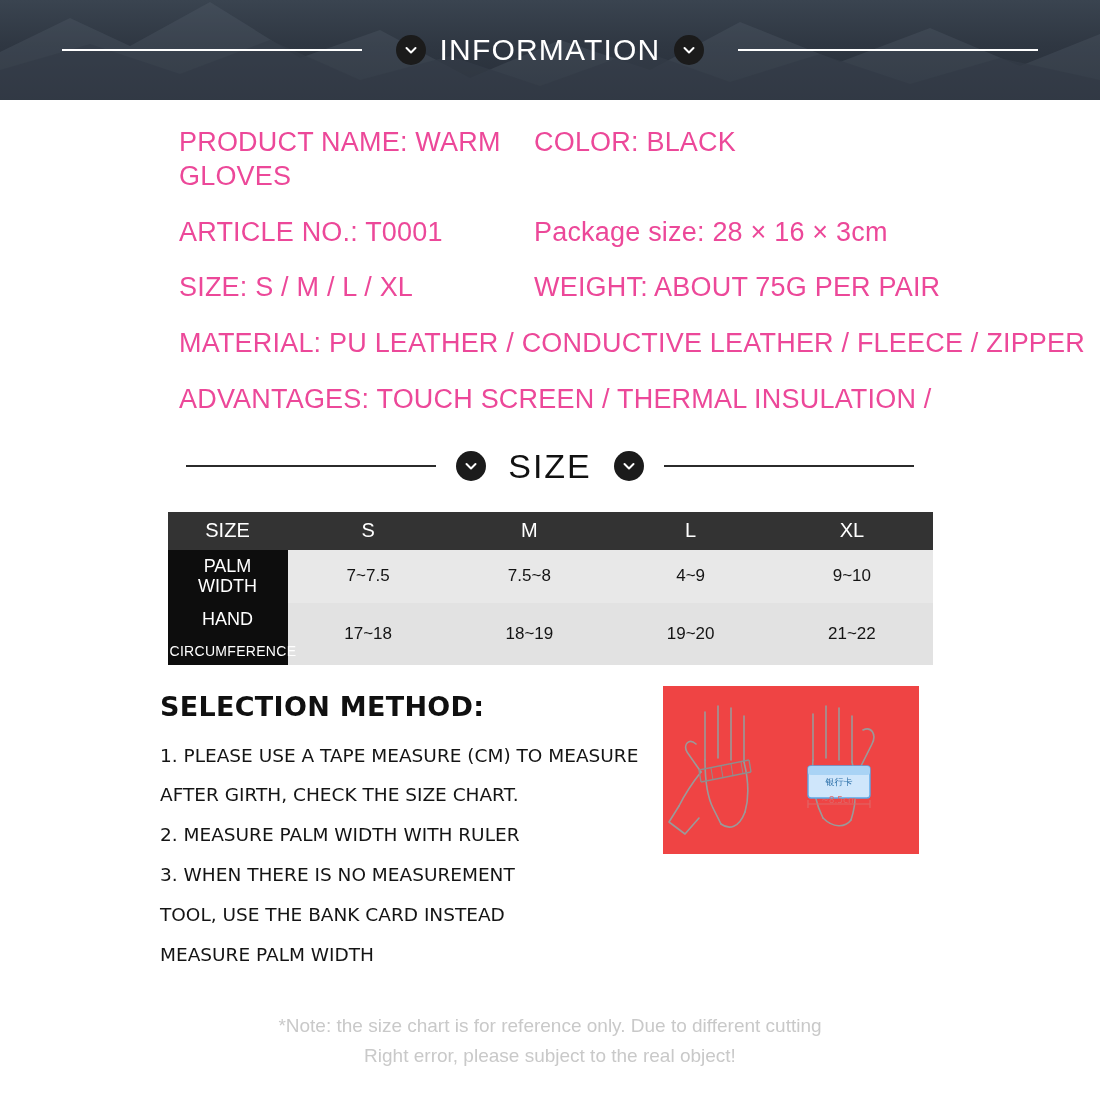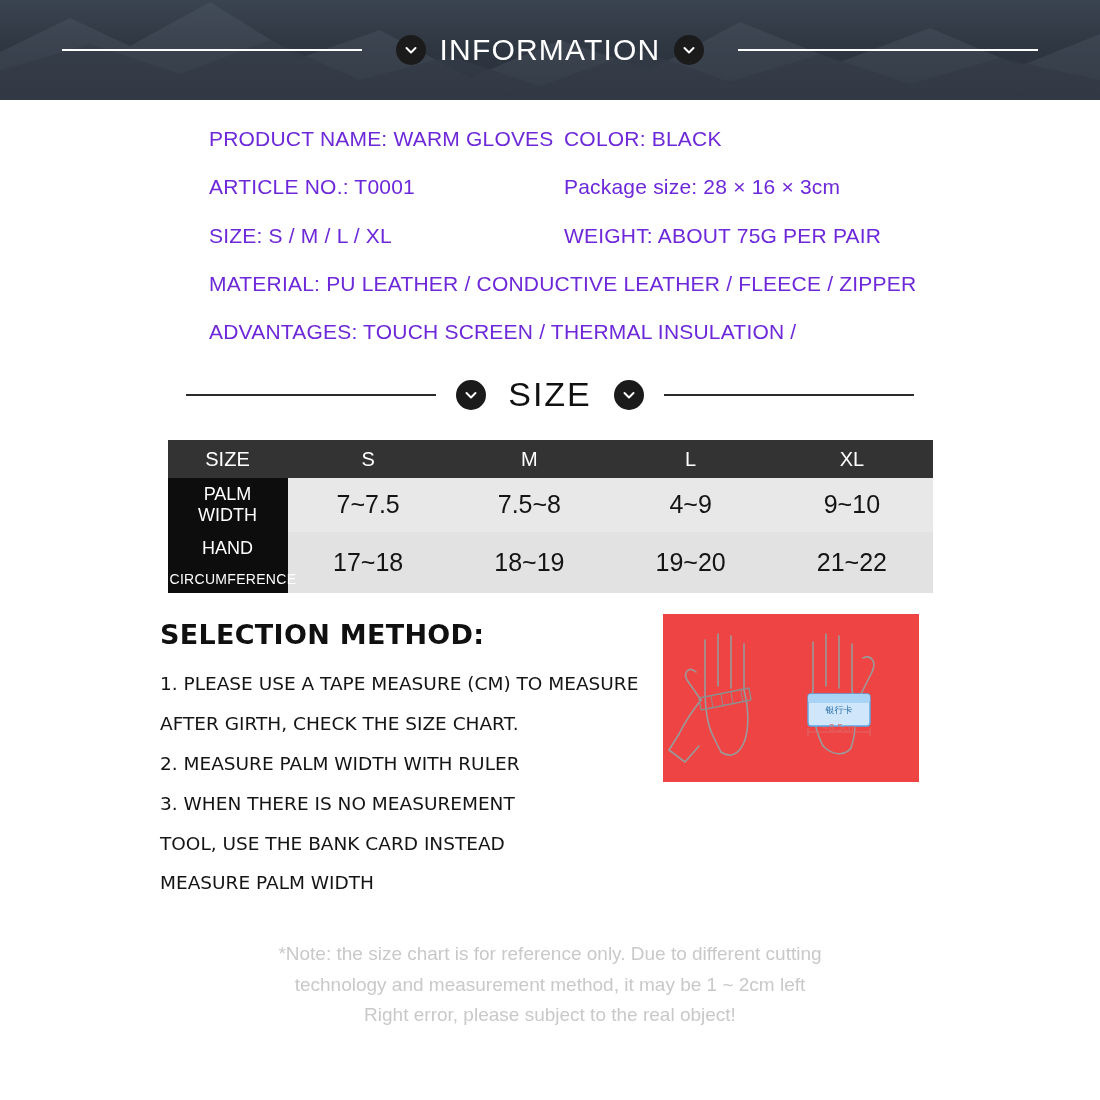--- a/index.html
+++ b/index.html
@@ -68,27 +68,26 @@
     flex: none;
   }
   .dot-chev svg { display: block; }
 
   
   .info {
     padding: 26px 0 0 0;
   }
   .info-row {
     display: flex;
-    font-size: 21px;
+    font-size: 27px;
     line-height: 1.25;
-    color: #6d28d9;
+    color: #ec4899;
     padding-left: 179px;
     margin-bottom: 22px;
     letter-spacing: .2px;
-    margin-left: 30px;
   }
   .info-row .col-a { width: 355px; flex: none; }
   .info-row .col-b { flex: none; }
   .info-row .wide { width: auto; }
 
   
   .size-head {
     display: flex;
     align-items: center;
     justify-content: center;
@@ -144,21 +143,21 @@
     padding: 6px 2px;
   }
   .rowhead .small {
     font-size: 14px;
     letter-spacing: .3px;
     display: block;
     margin-top: 13px;
   }
   .size-table tbody td.val {
     background: #e8e8e8;
-    font-size: 25px;
+    font-size: 17px;
     height: 48px;
     color: #141414;
   }
   .size-table tbody tr.alt td.val { background: #e2e2e2; }
 
   
   .selection {
     margin: 26px 0 0 160px;
     width: 900px;
     position: relative;
@@ -374,17 +373,16 @@
         <path d="M145,114 L145,122"></path>
         <path d="M207,114 L207,122"></path>
       </g>
       <text x="176" y="117" font-family="'DejaVu Sans', sans-serif" font-size="9" fill="#e06666" text-anchor="middle">~8.5cm</text>
     </svg>
   </div>
 </div>
 
 <div class="note">
   <p>*Note: the size chart is for reference only. Due to different cutting</p>
-  <p>technology and measurement method, it may be 1 ~ 2cm left</p>
   <p>Right error, please subject to the real object!</p>
 </div>
 
 <div class="bottom-bar"></div>
 
 </body></html>

